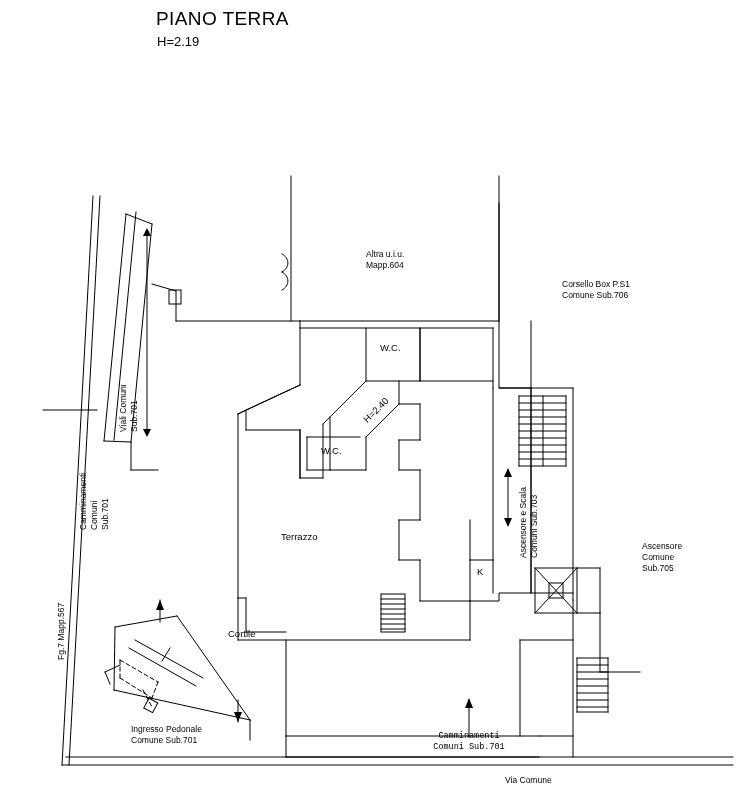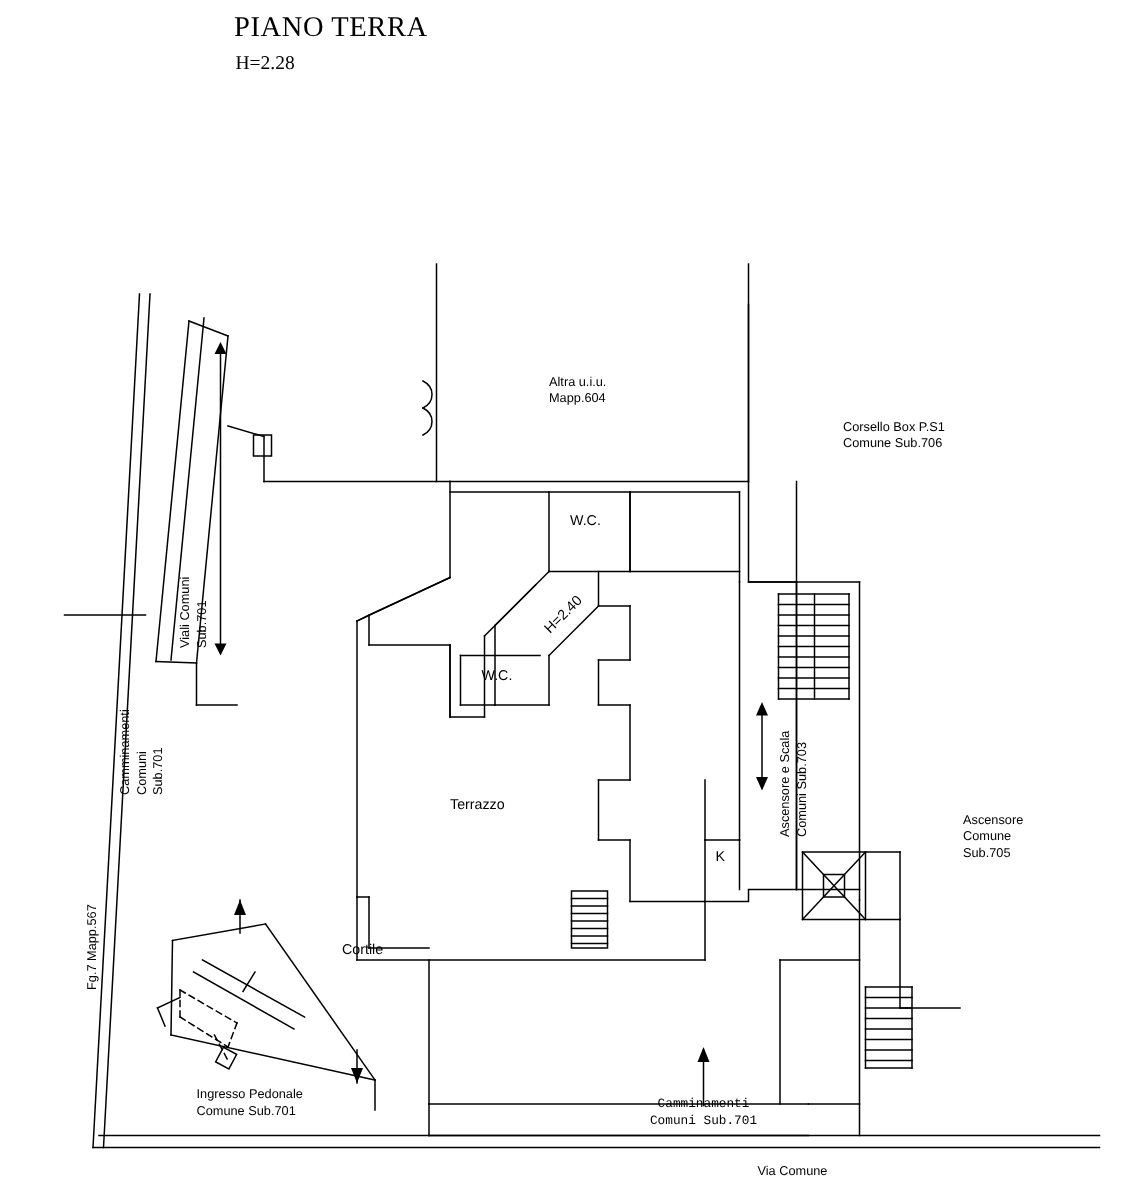--- a/index.html
+++ b/index.html
@@ -17,21 +17,21 @@
   }
   #plan {
     position: absolute;
     left: 0;
     top: 0;
     width: 747px;
     height: 795px;
   }
   .ttl {
     position: absolute;
-    font-family: Liberation Serif, serif;
+    font-family: Liberation Sans, sans-serif;
     text-align: right;
   }
   #title-main {
     left: 156px;
     top: 8px;
     font-size: 19px;
     letter-spacing: 0.4px;
   }
   #title-height {
     left: 157px;
@@ -253,21 +253,21 @@
     <path d="M 156 610 L 160 600 L 164 610" fill="#000" stroke="none"></path>
     <path d="M 160 600 L 160 622"></path>
     <path d="M 234 712 L 238 722 L 242 712" fill="#000" stroke="none"></path>
     <path d="M 238 700 L 238 722"></path>
 
     <path d="M 250 720 L 250 740"></path>
   </g>
 </svg>
 
 <div class="ttl" id="title-main">PIANO TERRA</div>
-<div class="ttl" id="title-height">H=2.28</div>
+<div class="ttl" id="title-height">H=2.19</div>
 
 <div class="lbl" style="left:366px; top:249px;">Altra u.i.u.
 Mapp.604</div>
 <div class="lbl" style="left:562px; top:279px;">Corsello Box P.S1
 Comune Sub.706</div>
 <div class="lbl" style="left:598px; top:541px;margin-left:44px;">Ascensore
 Comune
 Sub.705</div>
 
 <div class="lbl rot90ccw" style="left:518px; top:558px; width:200px;">Ascensore e Scala
@@ -278,18 +278,18 @@
 Comuni
 Sub.701</div>
 <div class="lbl rot90ccw" style="left:56px; top:660px; width:200px;">Fg.7 Mapp.567</div>
 
 <div class="lbl" style="left:399px; top:731px; text-align:center; width:140px;font-family:Liberation Mono, monospace;">Camminamenti
 Comuni Sub.701</div>
 <div class="lbl" style="left:131px; top:724px;">Ingresso Pedonale
 Comune Sub.701</div>
 <div class="lbl" style="left:505px; top:775px;">Via Comune</div>
 
-<div class="lbl big" style="left:281px; top:531px;margin-left:19px;">Terrazzo</div>
+<div class="lbl big" style="left:281px; top:531px;">Terrazzo</div>
 <div class="lbl big" style="left:228px; top:628px;text-align:center;">Cortile</div>
 <div class="lbl big" style="left:380px; top:342px;">W.C.</div>
 <div class="lbl big" style="left:321px; top:445px;">W.C.</div>
 <div class="lbl big rot-diag" style="left:361px; top:417px;">H=2.40</div>
 <div class="lbl big" style="left:477px; top:566px;">K</div>
 
 </body></html>

